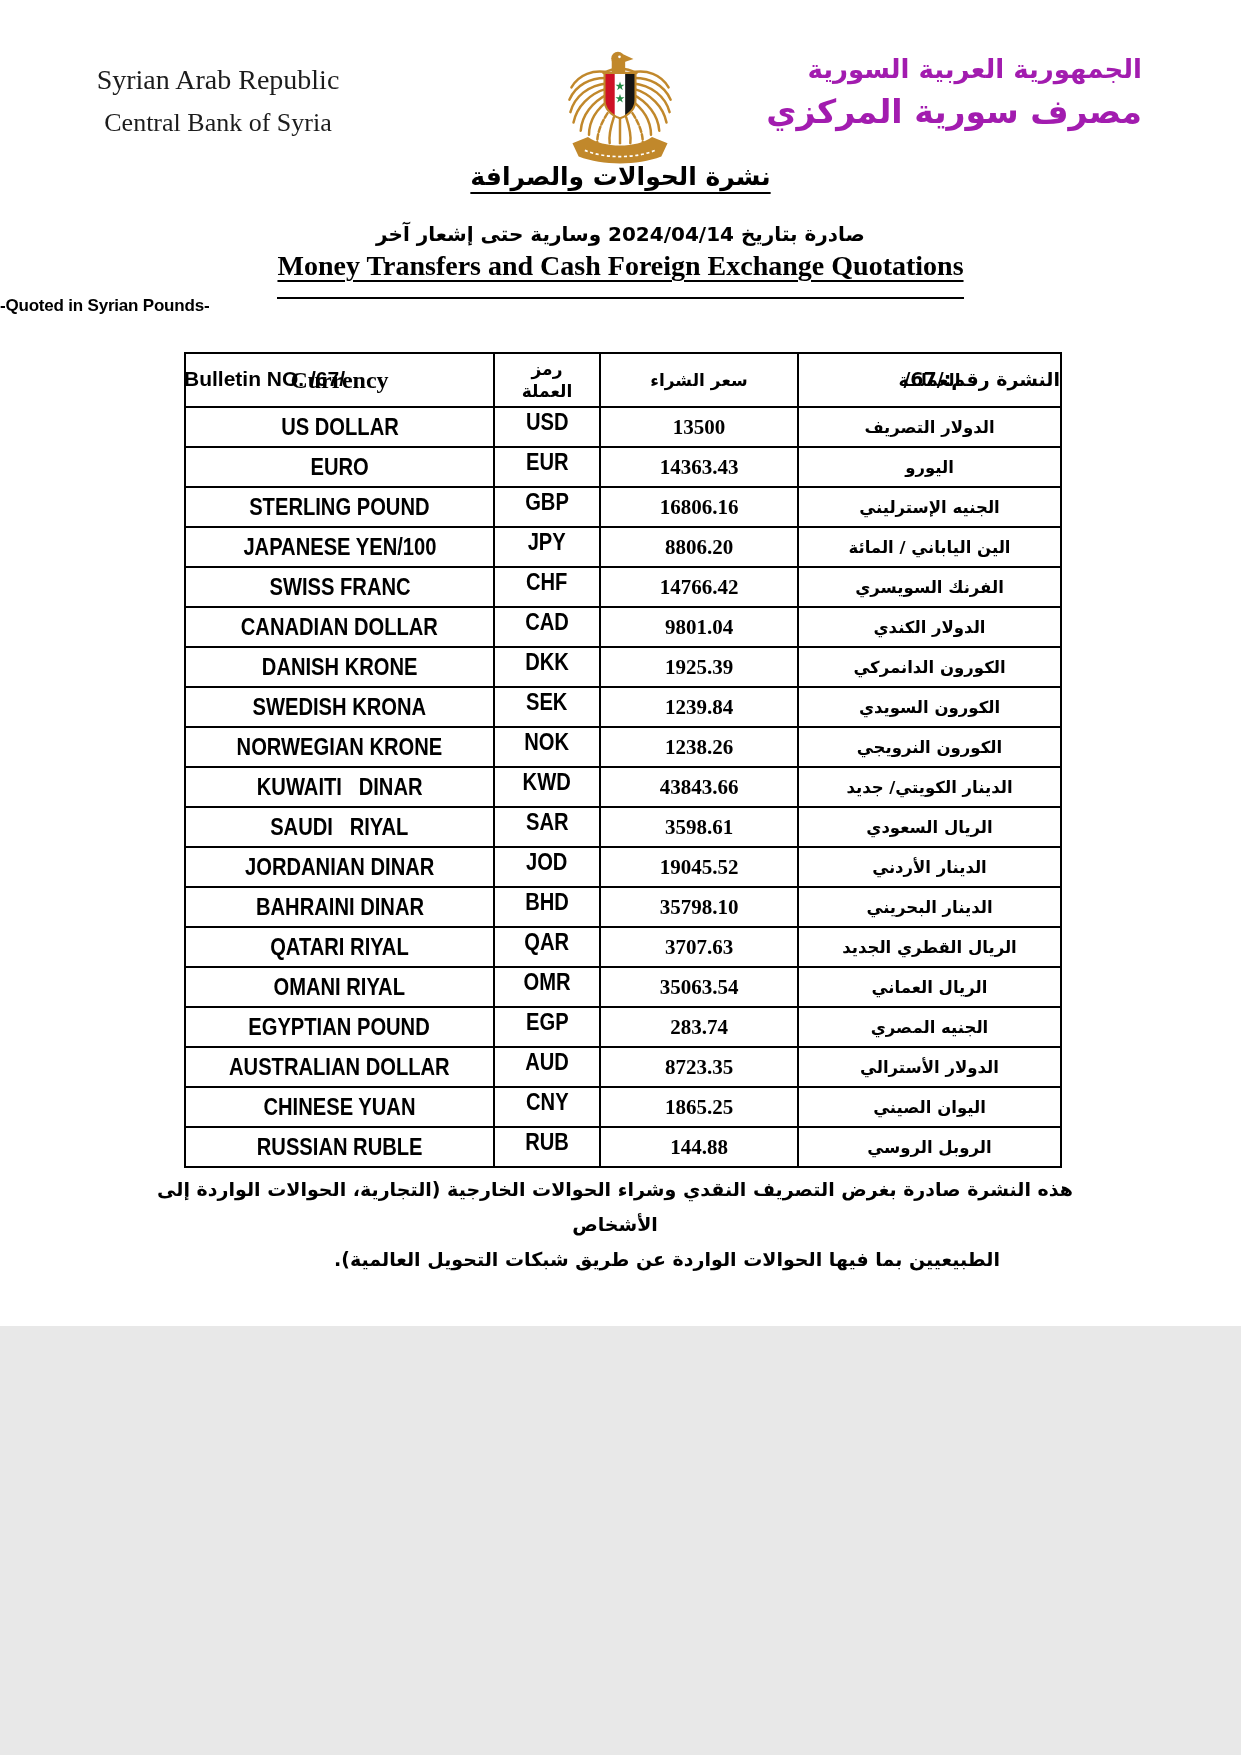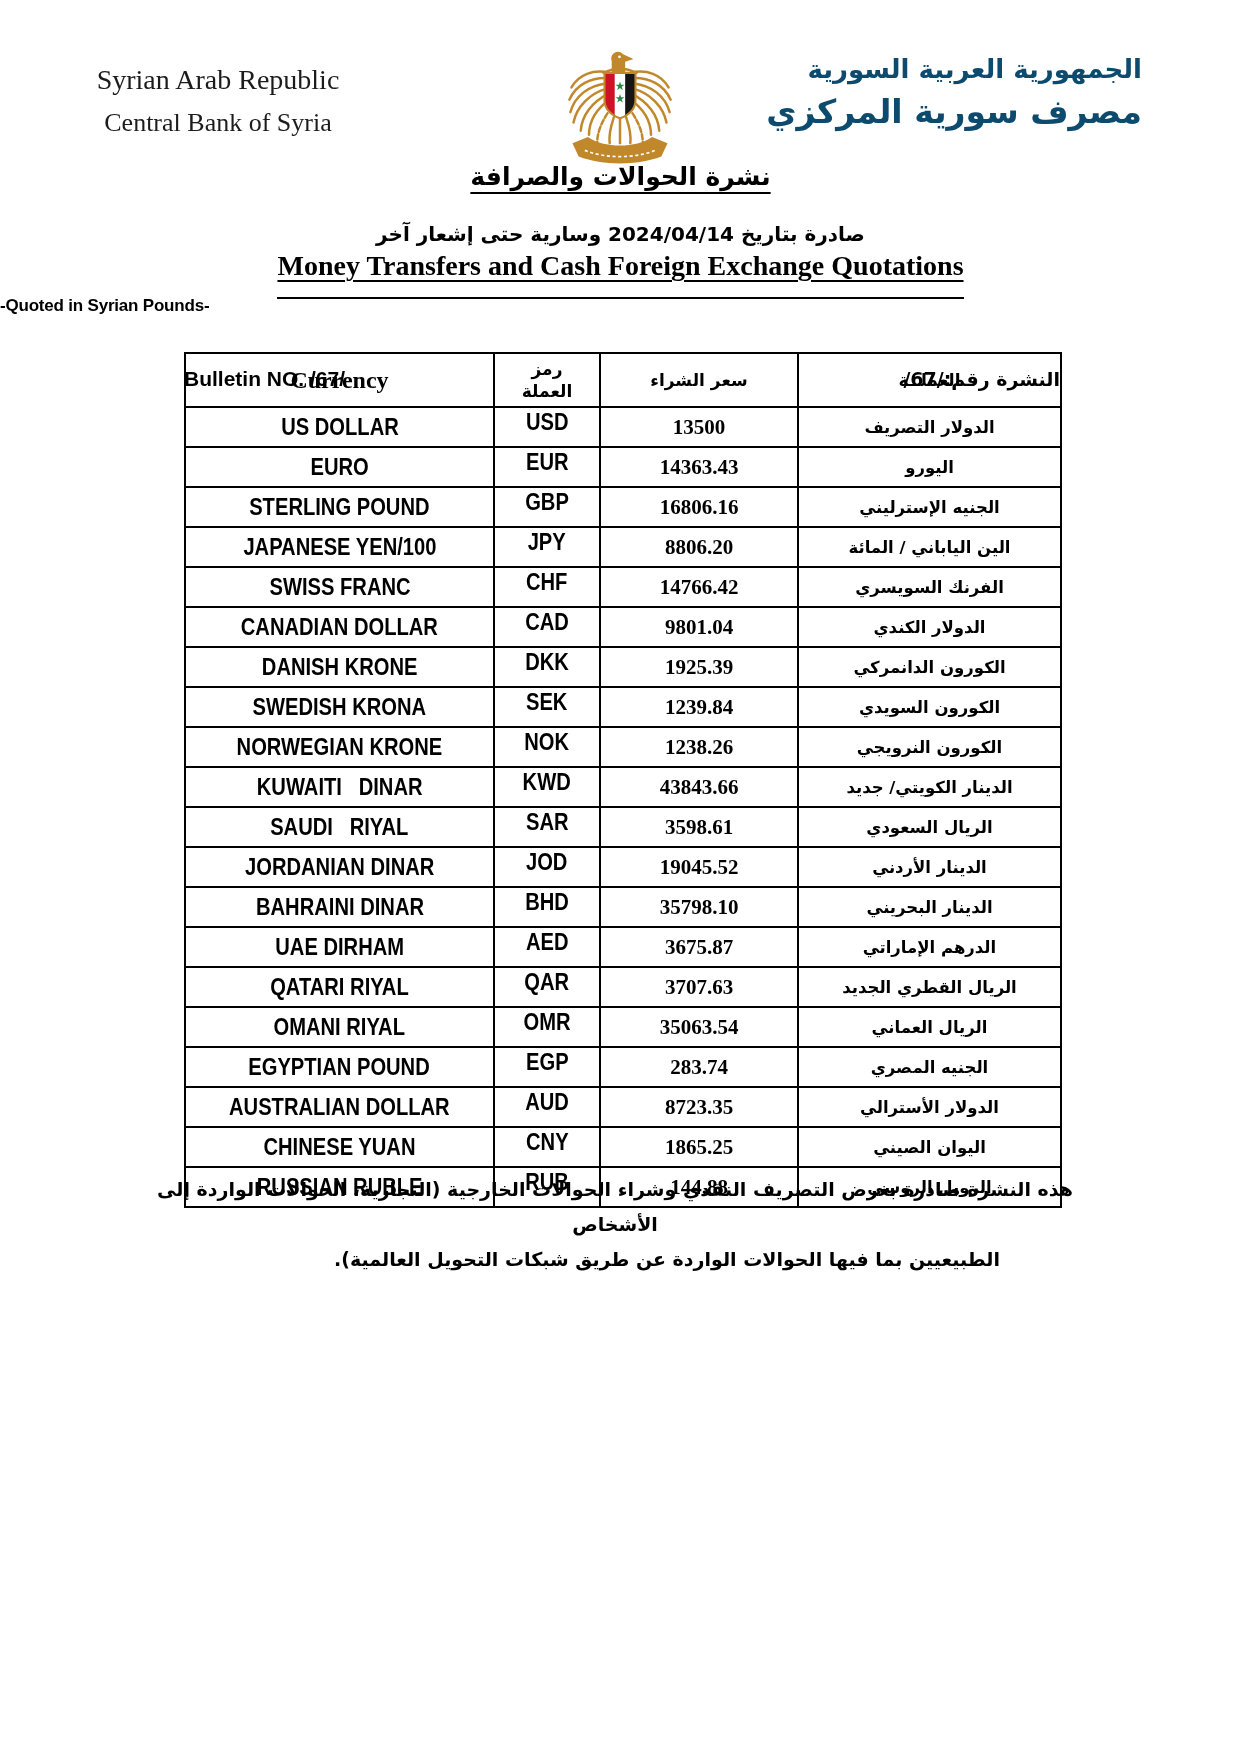--- a/index.html
+++ b/index.html
@@ -1,27 +1,27 @@
 <!DOCTYPE html>
 <html lang="en"><head>
 <meta charset="utf-8">
 <style>
   html,body{margin:0;padding:0;background:#e8e8e8;}
-  .page{position:relative;width:1241px;height:1755px;background:#fff;color:#000;
+  .page{position:relative;width:1241px;height:1326px;background:#fff;color:#000;
         font-family:"Liberation Serif",serif;overflow:hidden;margin:0 auto;}
 
   
   .header-left{position:absolute;left:90px;top:64px;width:256px;text-align:center;color:#1c1c1c;}
   .header-left .l1{font-size:28px;line-height:32px;}
   .header-left .l2{font-size:26px;line-height:30px;margin-top:12px;}
 
   .emblem{position:absolute;left:558px;top:48px;}
 
   .header-right{position:absolute;right:99px;top:52px;text-align:right;direction:rtl;
-                font-family:"DejaVu Sans",sans-serif;font-weight:bold;color:#0c4a6e;}
+                font-family:"DejaVu Sans",sans-serif;font-weight:bold;color:#a21caf;}
   .header-right .l1{font-size:26px;line-height:34px;}
   .header-right .l2{font-size:33px;line-height:40px;margin-top:6px;}
 
   
   .title-ar{position:absolute;top:162px;left:0;width:1241px;text-align:center;direction:rtl;
             font-family:"DejaVu Sans",sans-serif;font-weight:bold;font-size:25px;}
   .title-ar span{text-decoration:underline;text-decoration-thickness:2px;text-underline-offset:7px;}
   .subtitle-ar{position:absolute;top:222px;left:0;width:1241px;text-align:center;direction:rtl;
                font-family:"DejaVu Sans",sans-serif;font-weight:bold;font-size:20px;}
   .title-en{position:absolute;top:250px;left:0;width:1241px;text-align:center;
@@ -236,26 +236,20 @@
       <td class="c-price"><span>19045.52</span></td>
       <td class="c-ar"><span>الدينار الأردني</span></td>
     </tr>
         <tr>
       <td class="c-name"><span class="cond">BAHRAINI DINAR</span></td>
       <td class="c-code"><span class="cond">BHD</span></td>
       <td class="c-price"><span>35798.10</span></td>
       <td class="c-ar"><span>الدينار البحريني</span></td>
     </tr>
         <tr>
-      <td class="c-name"><span class="cond">UAE DIRHAM</span></td>
-      <td class="c-code"><span class="cond">AED</span></td>
-      <td class="c-price"><span>3675.87</span></td>
-      <td class="c-ar"><span>الدرهم الإماراتي</span></td>
-    </tr>
-        <tr>
       <td class="c-name"><span class="cond">QATARI RIYAL</span></td>
       <td class="c-code"><span class="cond">QAR</span></td>
       <td class="c-price"><span>3707.63</span></td>
       <td class="c-ar"><span>الريال القطري الجديد</span></td>
     </tr>
         <tr>
       <td class="c-name"><span class="cond">OMANI RIYAL</span></td>
       <td class="c-code"><span class="cond">OMR</span></td>
       <td class="c-price"><span>35063.54</span></td>
       <td class="c-ar"><span>الريال العماني</span></td>

